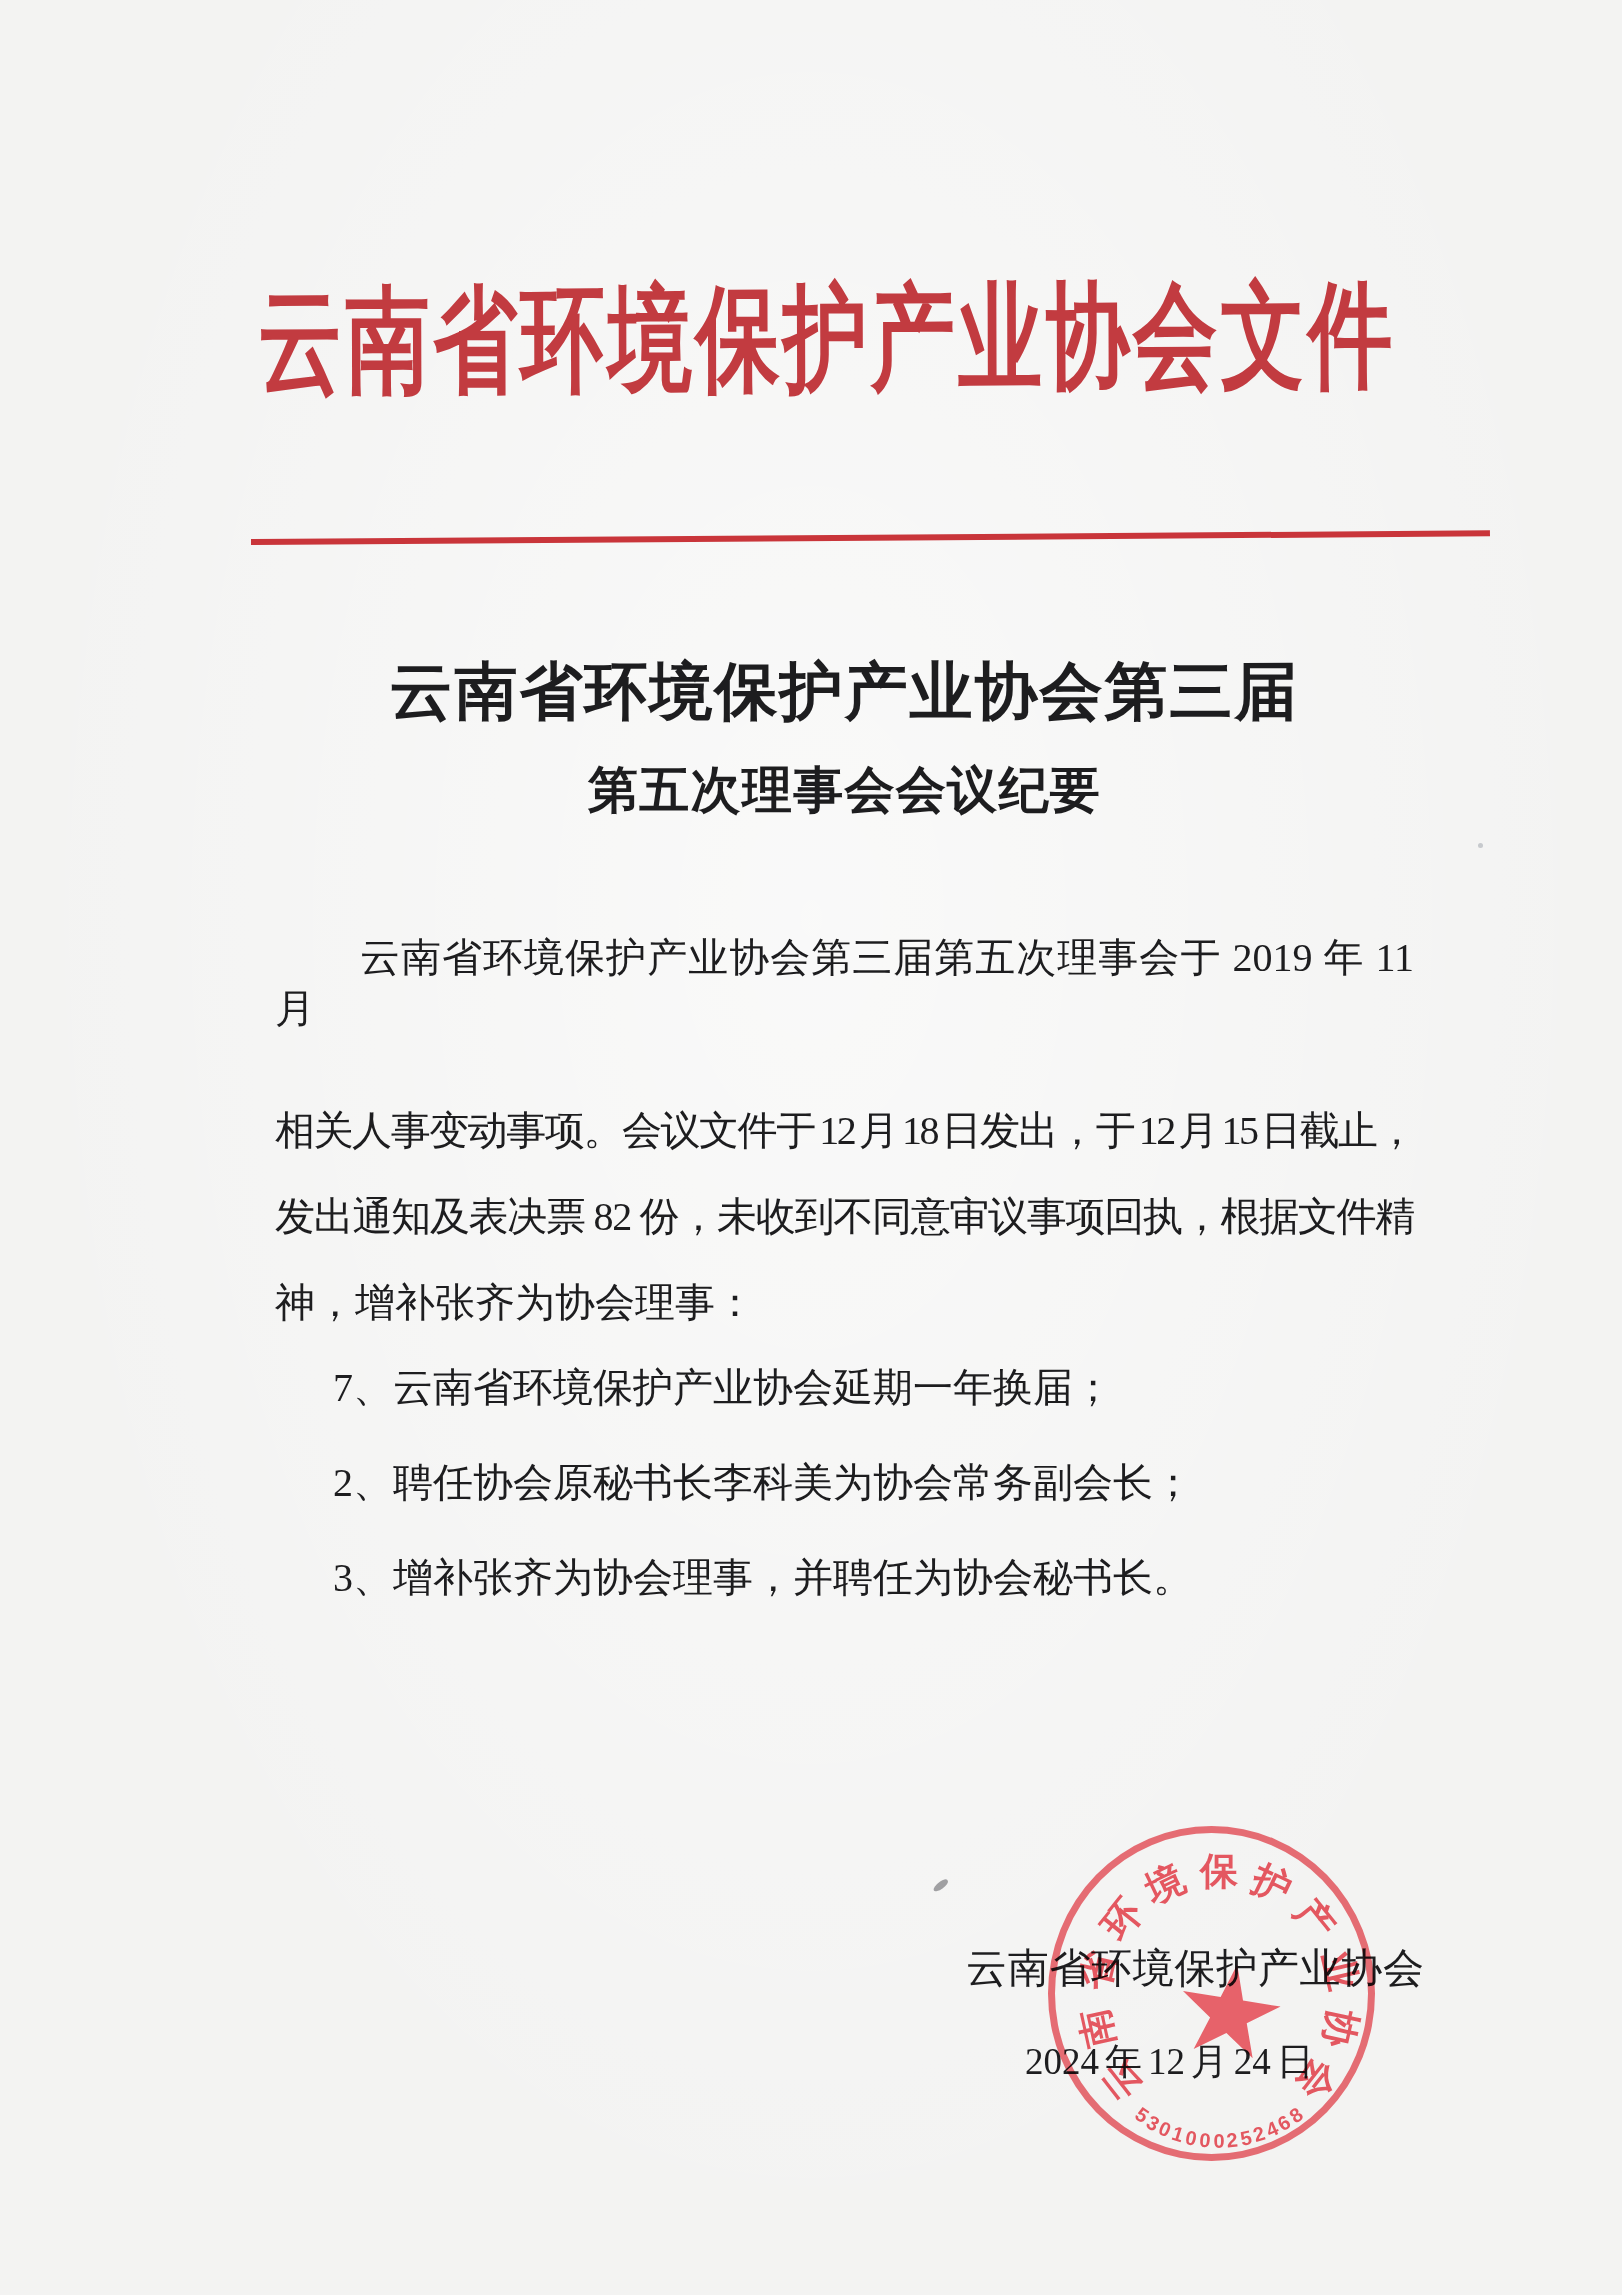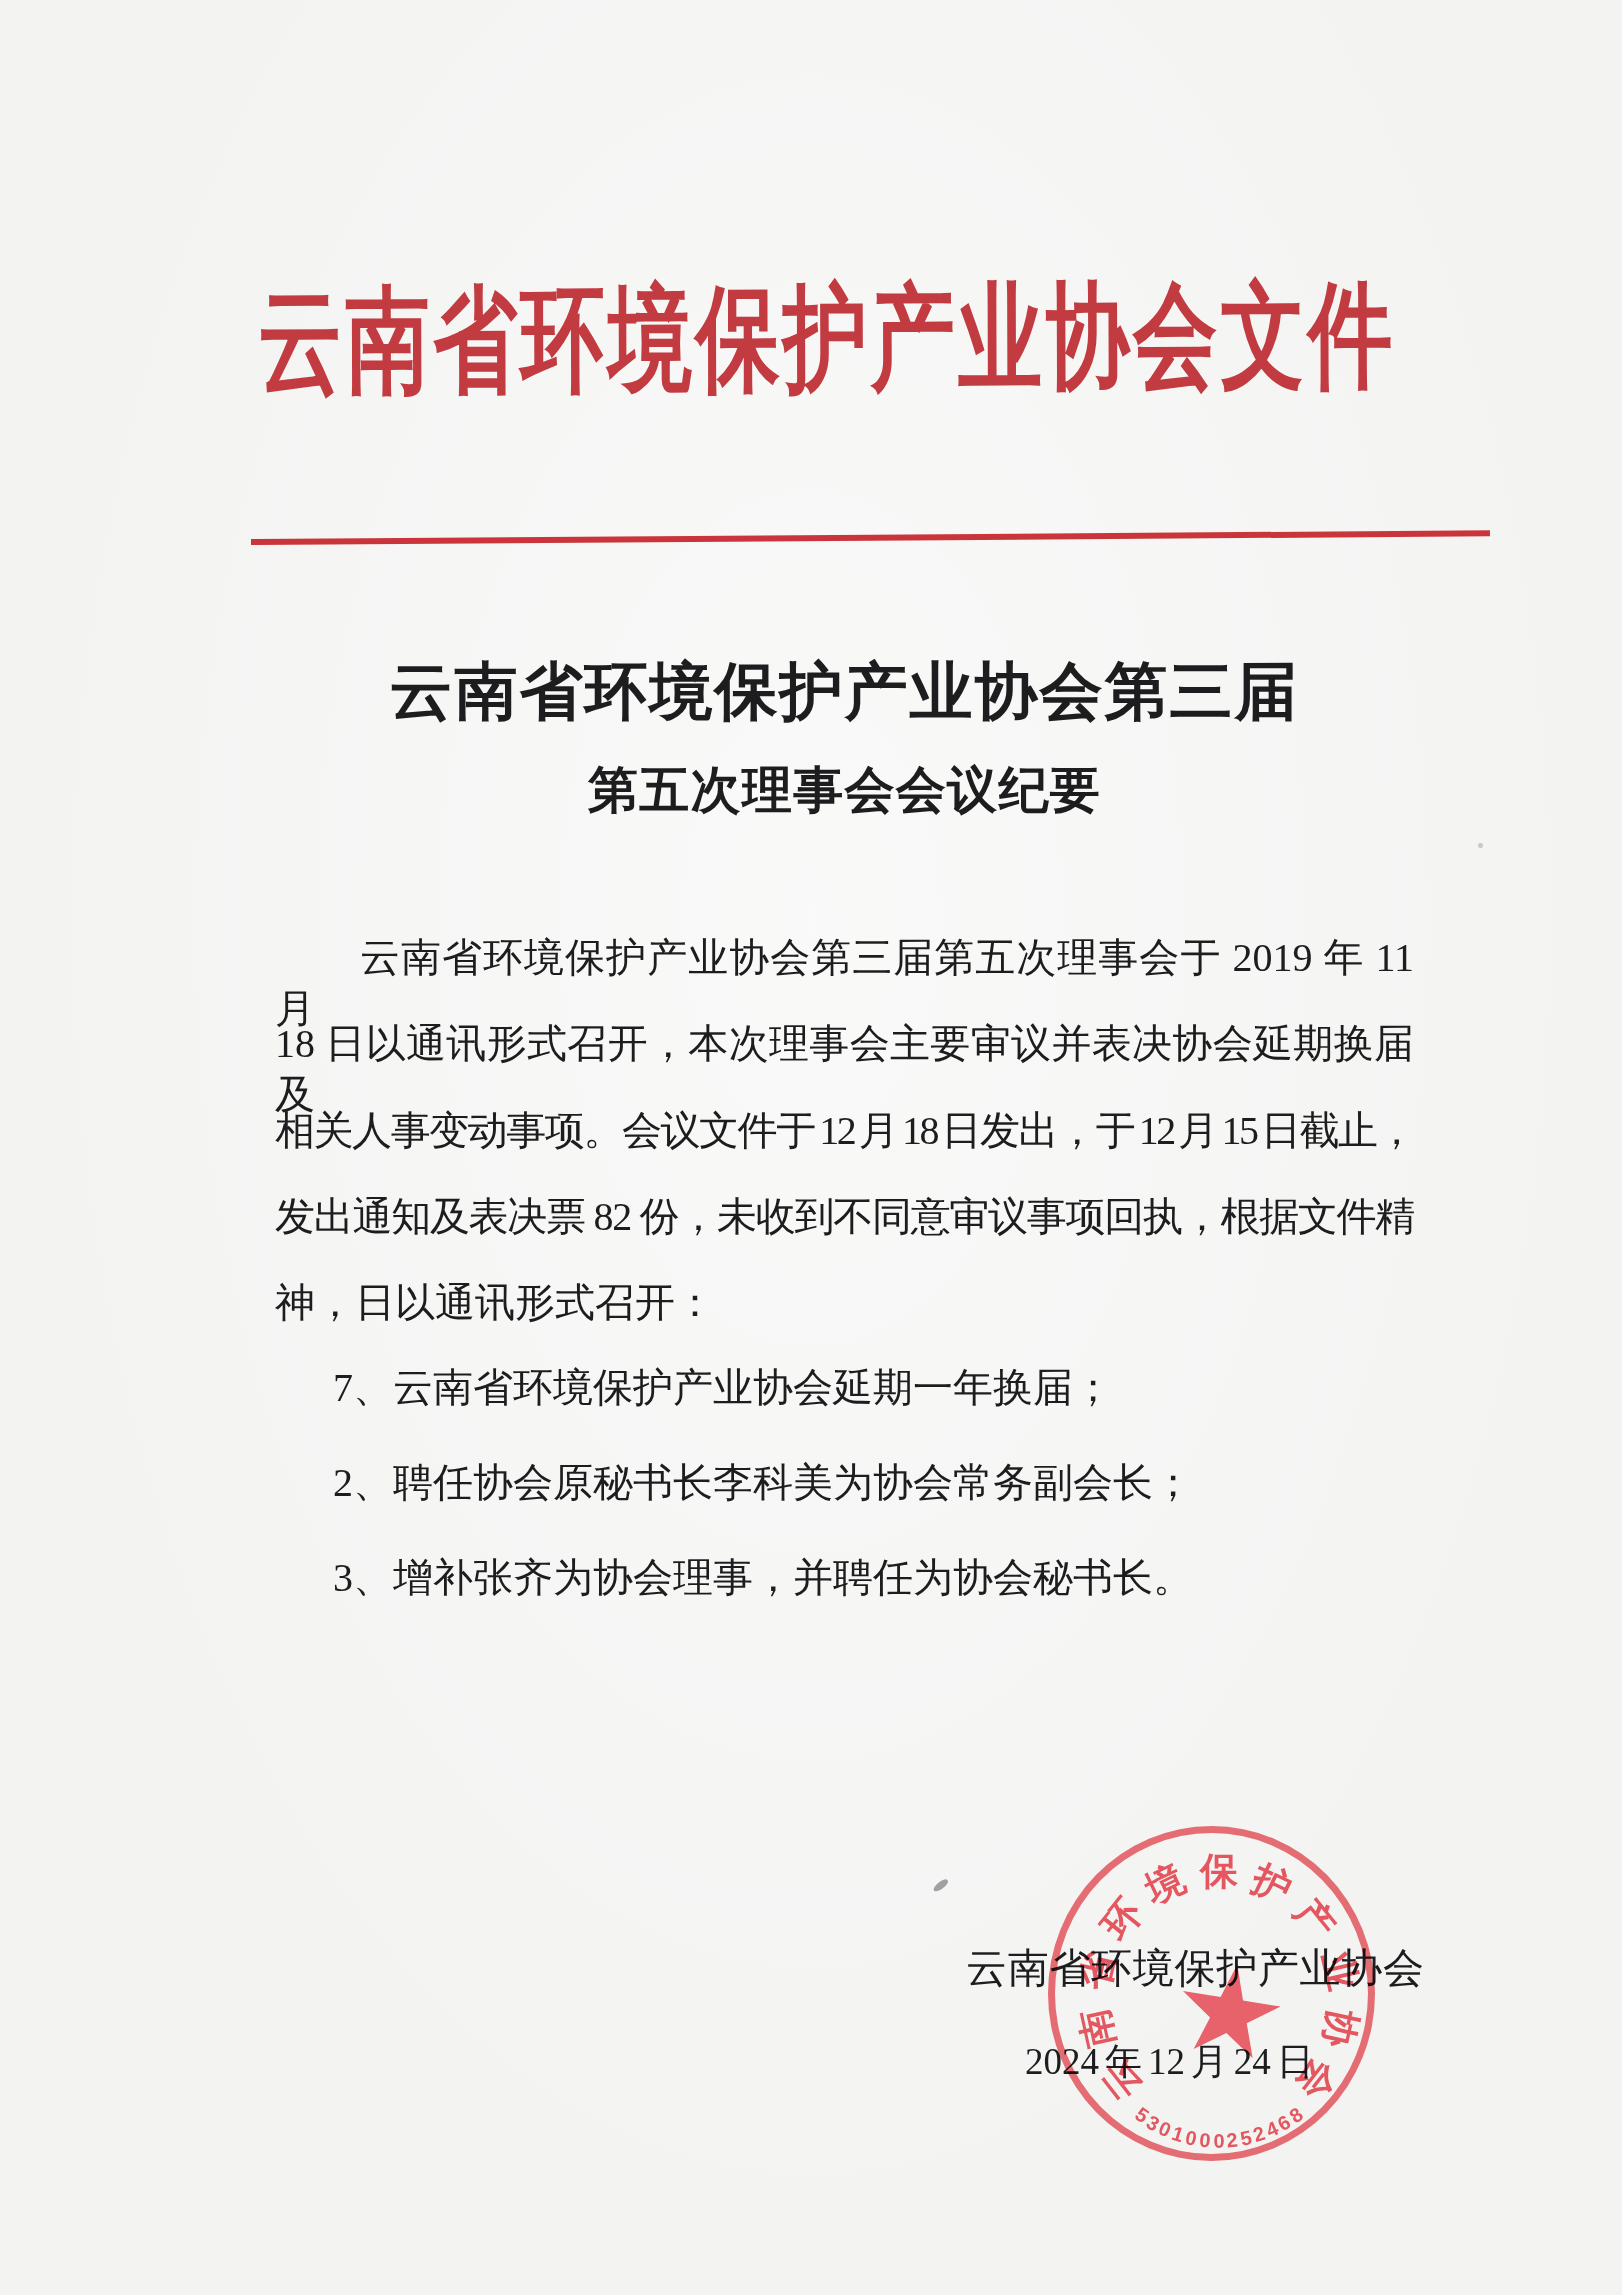--- a/index.html
+++ b/index.html
@@ -104,24 +104,23 @@
       <span>文</span>
       <span>件</span>
     </div>
 
   <div id="red-rule"></div>
 
   <div id="title1" class="title-line">云南省环境保护产业协会第三届</div>
   <div id="title2" class="title-line">第五次理事会会议纪要</div>
 
   <div id="bl0" class="bline just">云南省环境保护产业协会第三届第五次理事会于 2019 年 11 月</div>
-  <div id="bl1" class="bline just">18 日以通讯形式召开，本次理事会主要审议并表决协会延期换届及</div>
   <div id="bl2" class="bline just">相关人事变动事项。会议文件于 12 月 18 日发出，于 12 月 15 日截止，</div>
   <div id="bl3" class="bline just">发出通知及表决票 82 份，未收到不同意审议事项回执，根据文件精</div>
-  <div id="bl4" class="bline">神，日以通讯形式召开：</div>
+  <div id="bl4" class="bline">神，增补张齐为协会理事：</div>
 
   <div id="res0" class="bline">7、云南省环境保护产业协会延期一年换届；</div>
   <div id="res1" class="bline">2、聘任协会原秘书长李科美为协会常务副会长；</div>
   <div id="res2" class="bline">3、增补张齐为协会理事，并聘任为协会秘书长。</div>
 
   <div id="signature">云南省环境保护产业协会</div>
   <div id="date">2024 年 12 月 24 日</div>
 
   <div id="seal">
     <div id="seal-star"></div>

